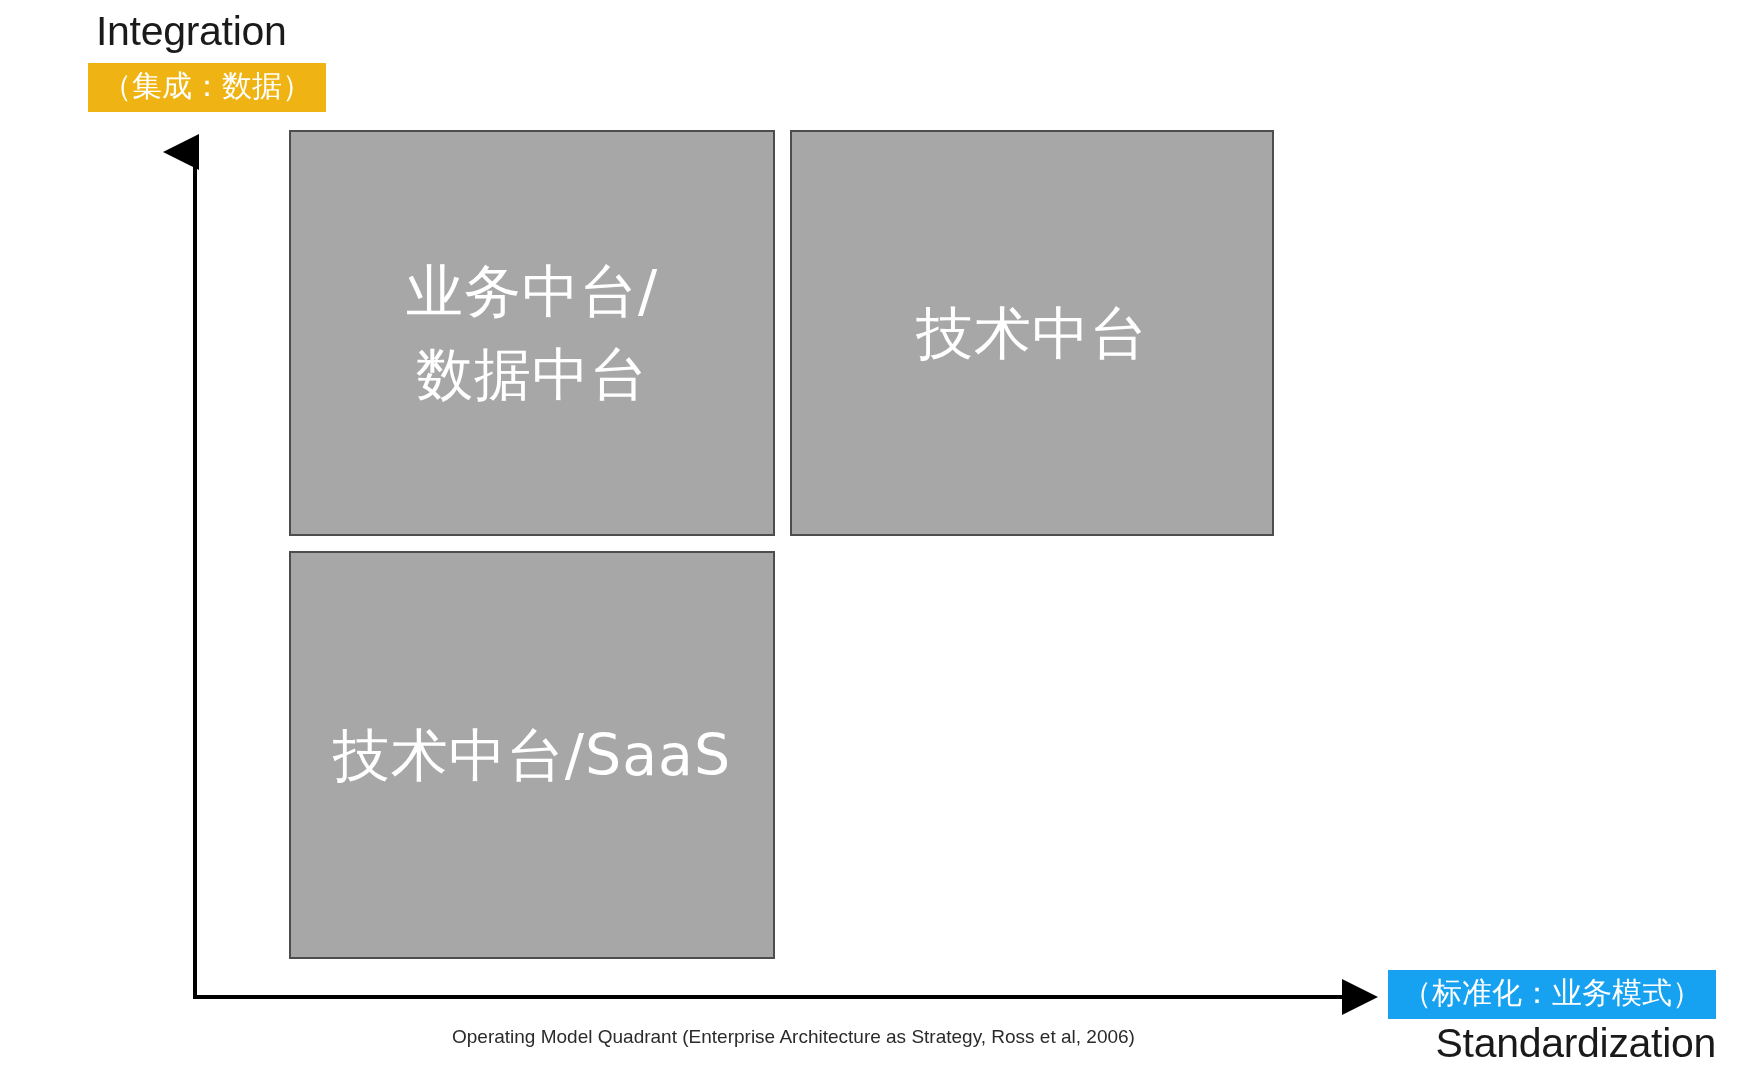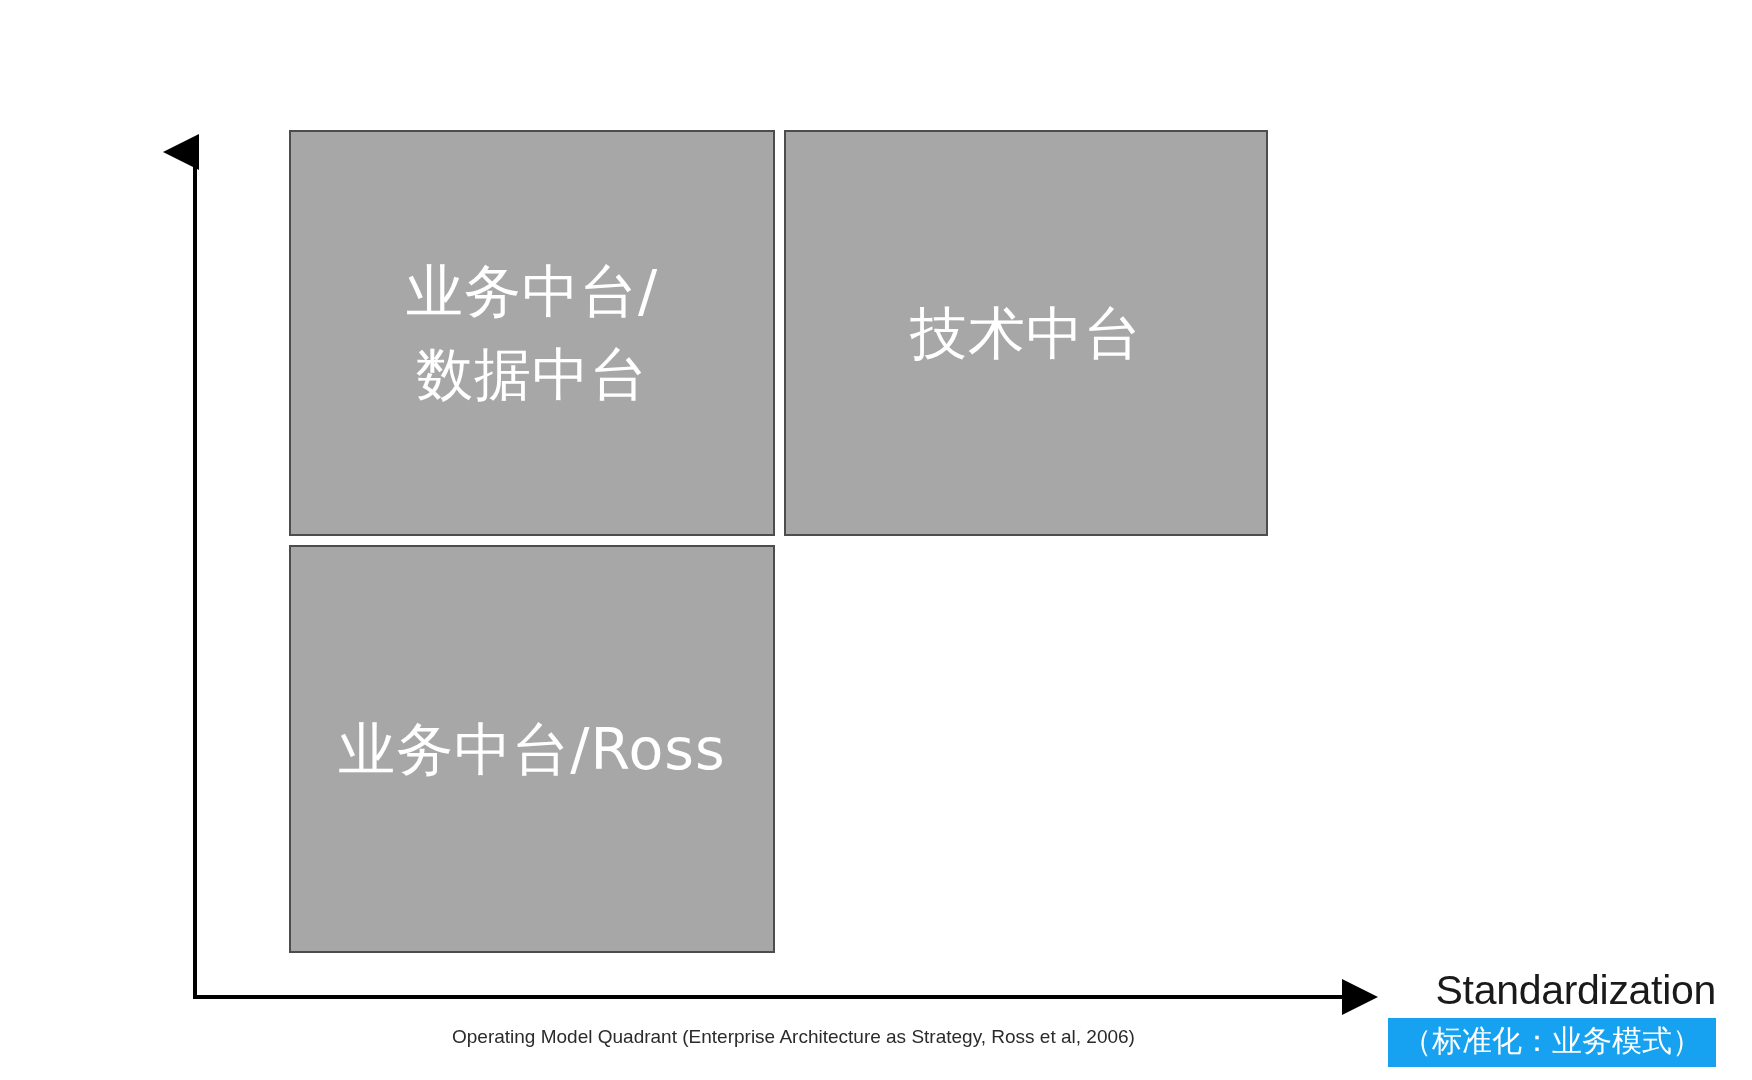--- a/index.html
+++ b/index.html
@@ -85,21 +85,21 @@
   
   #quadrant-grid {
     position: absolute;
     left: 289px;
     top: 130px;
     width: 976px;
     height: 820px;
     display: grid;
     grid-template-columns: 489px 487px;
     grid-template-rows: 409px 411px;
-    gap: 6px;
+    gap: 12px;
   }
   .quadrant-cell {
     position: relative;
     box-sizing: border-box;
     background: #a7a7a7;
     border: 2px solid #4d4d4d;
     display: flex;
     align-items: center;
     justify-content: center;
     text-align: center;
@@ -127,20 +127,24 @@
     white-space: nowrap;
     font-family: "Liberation Sans", "DejaVu Sans", sans-serif;
     text-align: right;
   }
 </style>
 </head>
 <body>
 
 <div id="canvas">
 
+  <div id="y-axis-label-group">
+    <div id="y-axis-title">Integration</div>
+    <div id="y-axis-badge">（集成：数据）</div>
+  </div>
 
   <svg id="axes-svg" viewBox="0 0 1752 1080" xmlns="http://www.w3.org/2000/svg">
     <defs>
       <marker id="arrowhead-up" markerWidth="9" markerHeight="9" refX="4.5" refY="8" orient="auto" markerUnits="strokeWidth">
         <polygon points="4.5,0 9,9 0,9" fill="#000000"></polygon>
       </marker>
       <marker id="arrowhead-right" markerWidth="9" markerHeight="9" refX="8" refY="4.5" orient="auto" markerUnits="strokeWidth">
         <polygon points="0,0 9,4.5 0,9" fill="#000000"></polygon>
       </marker>
     </defs>
@@ -156,25 +160,25 @@
       <span class="quadrant-label">业务中台/
 数据中台</span>
     </div>
 
 
     <div class="quadrant-cell">
       <span class="quadrant-label">技术中台</span>
     </div>
 
     <div class="quadrant-cell">
-      <span class="quadrant-label">业务中台/Ross</span>
+      <span class="quadrant-label">技术中台/SaaS</span>
     </div>
 
   </div>
 
   <div id="x-axis-label-group">
+    <div id="x-axis-badge">（标准化：业务模式）</div>
     <div id="x-axis-title">Standardization</div>
-    <div id="x-axis-badge">（标准化：业务模式）</div>
   </div>
 
   <div id="caption">Operating Model Quadrant (Enterprise Architecture as Strategy, Ross et al, 2006)</div>
 
 </div>
 
 </body></html>

